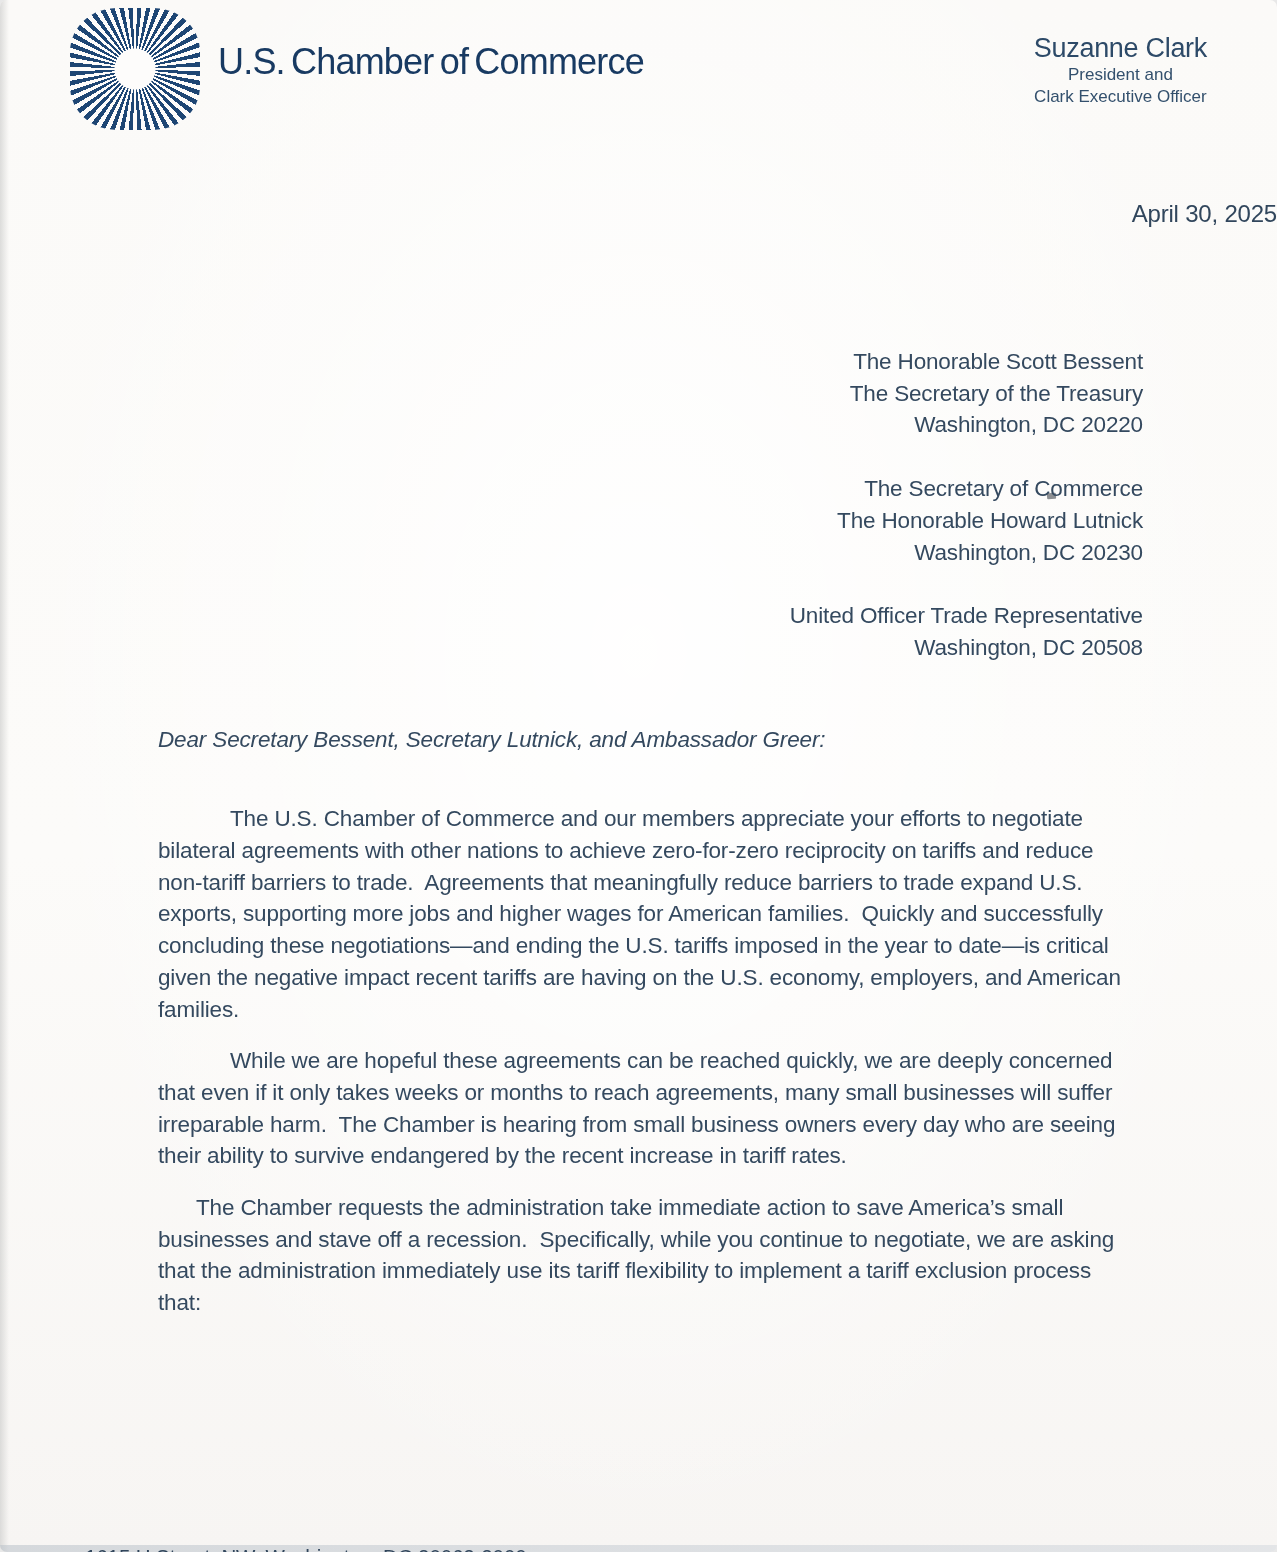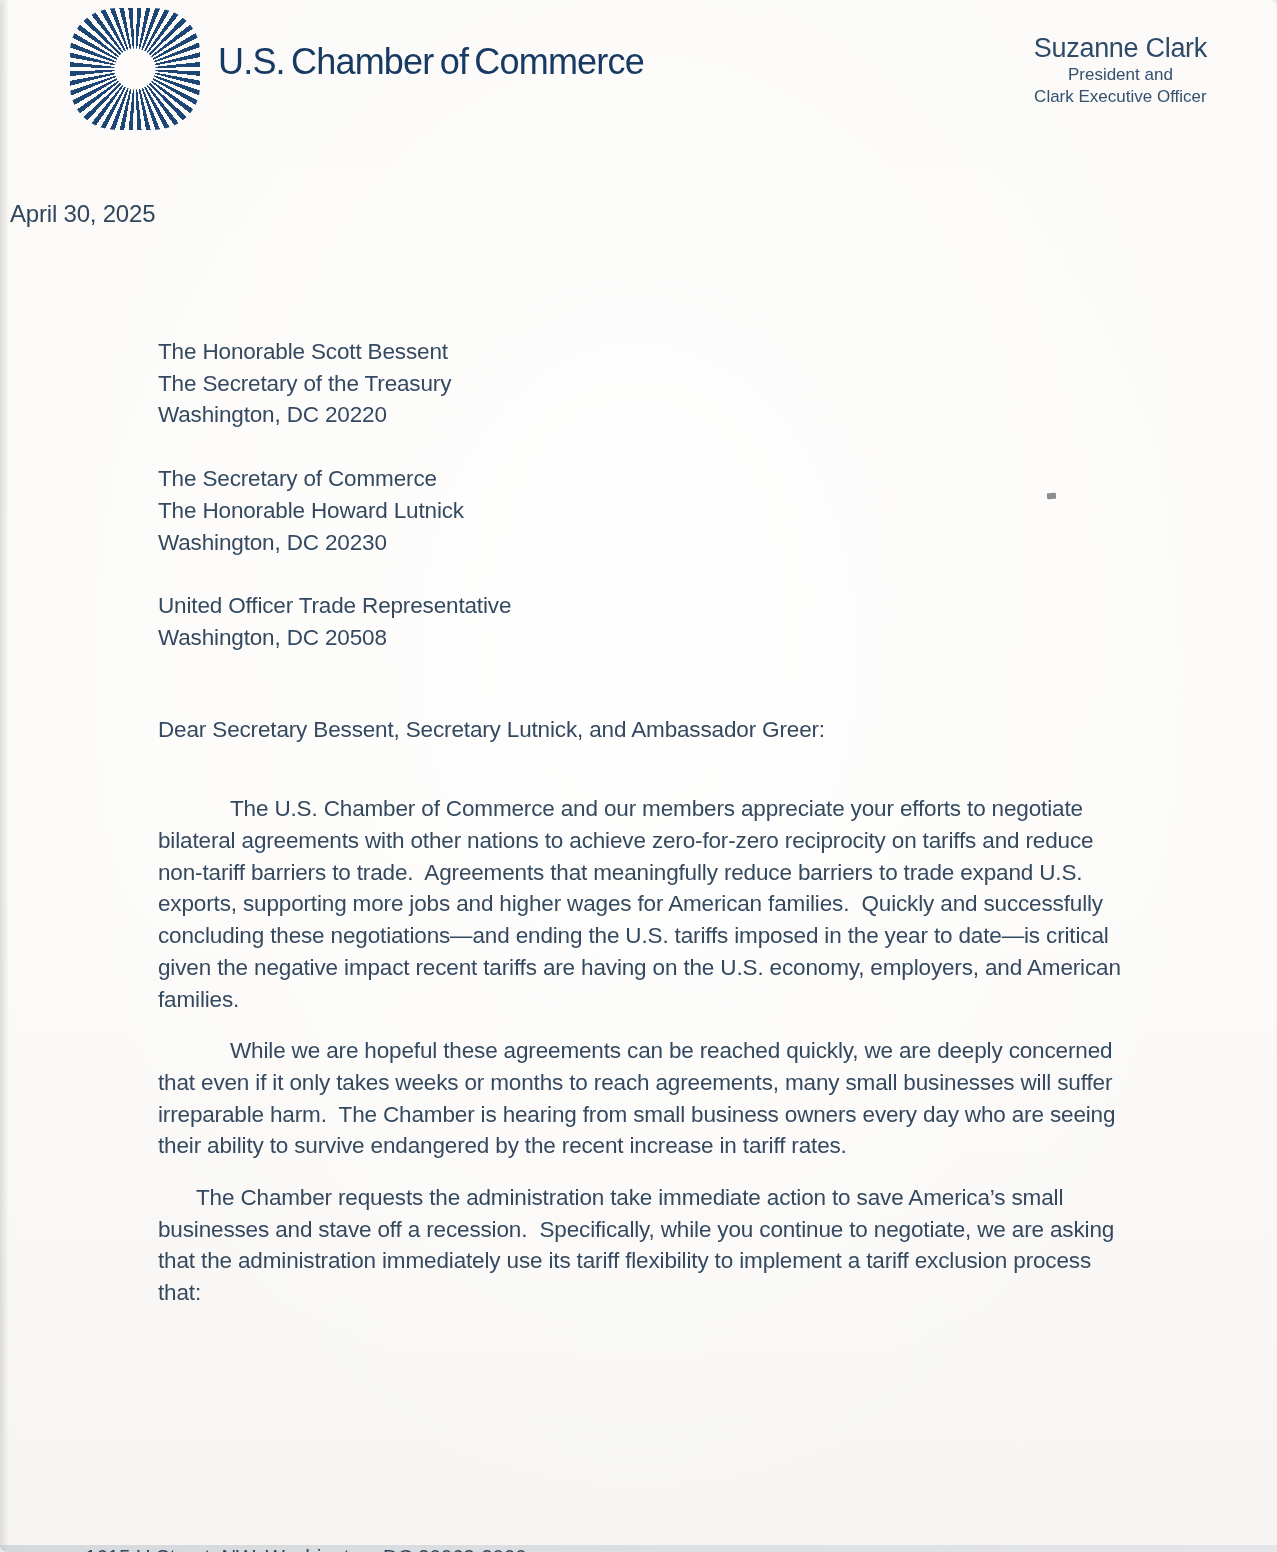--- a/index.html
+++ b/index.html
@@ -54,32 +54,32 @@
   .signer {
     position: absolute; right: 70px; top: 32px;
     text-align: center; color: #2d4a68;
   }
   .signer-name { font-size: 27px; line-height: 32px; letter-spacing: -0.3px; }
   .signer-title { font-size: 17px; line-height: 22px; color: #33506d; }
   
   .date-line {
     position: absolute; top: 200px; left: 0; width: 100%;
     padding-left: 10px; box-sizing: border-box;
-    text-align: left; font-size: 24px; color: #31465c;
+    text-align: right; font-size: 24px; color: #31465c;
     letter-spacing: -0.2px;
   }
   
   .letter-body {
     position: absolute; left: 158px; top: 332px; width: 985px;
     font-size: 22.5px; line-height: 31.7px;
     letter-spacing: -0.15px; color: #34495f;
   }
-  .address-block { margin: 4px 0 32px 0; }
+  .address-block { margin: 14px 0 32px 0; text-align: right; }
   .address-block div { white-space: pre-wrap; }
-  .salutation { margin: 60px 0 0 0; }
+  .salutation { margin: 60px 0 0 0; font-style: italic; }
   .letter-body p {
     margin: 0 6px 20px 0;
     white-space: pre-wrap;
     text-align: left;
   }
   .letter-body p.first-para { margin-top: 48px; }
   .indent-lg { text-indent: 72px; }
   .indent-sm { text-indent: 38px; }
   
   .footer {

